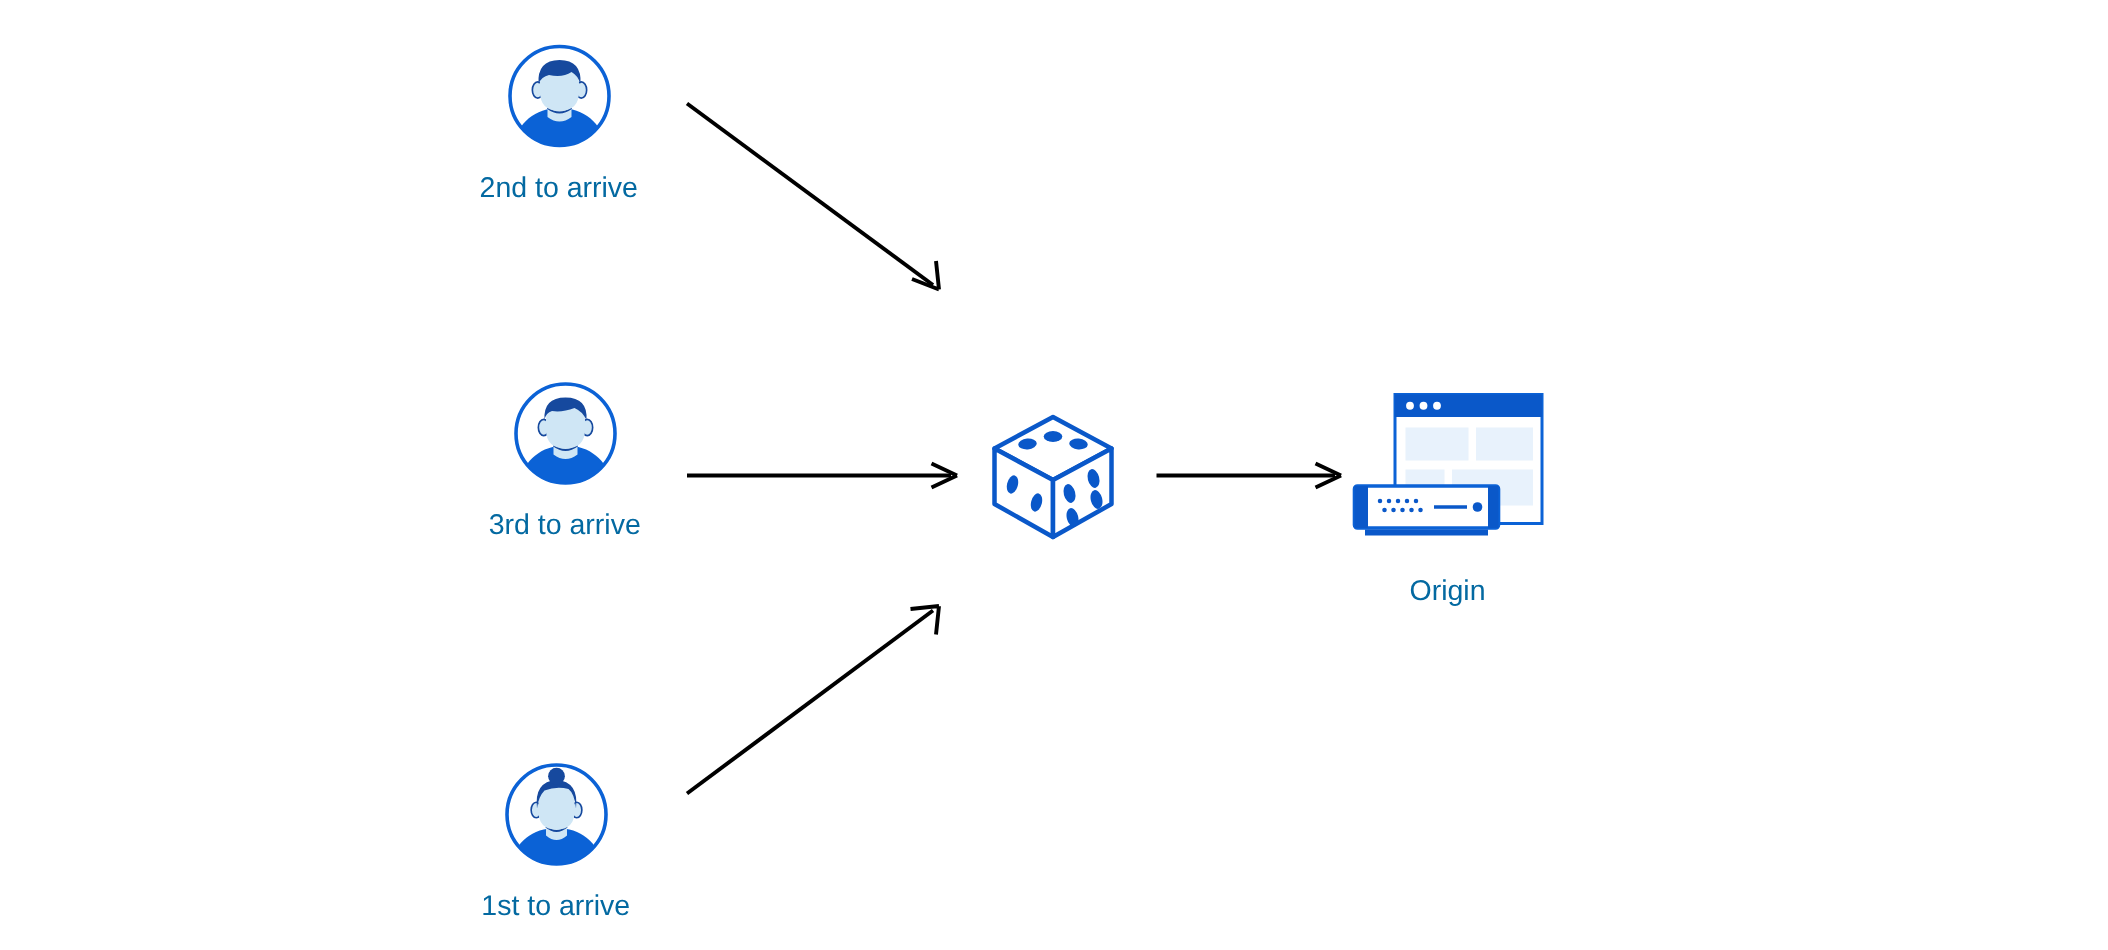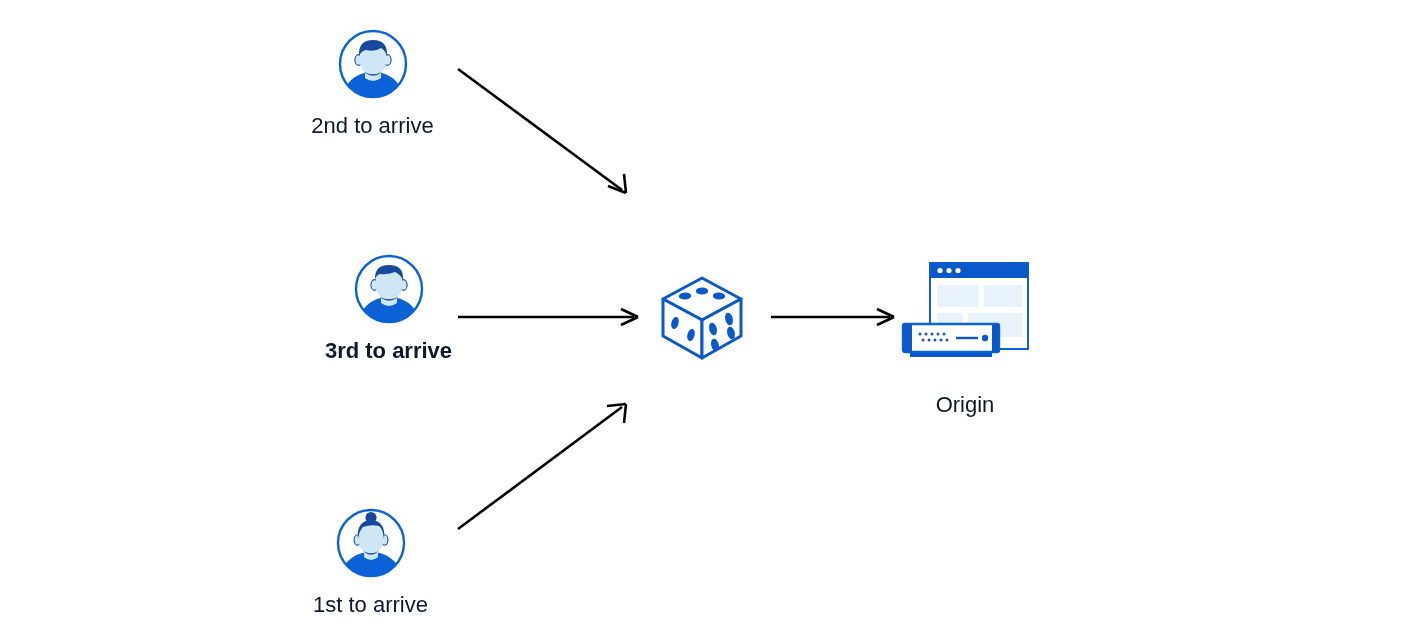--- a/index.html
+++ b/index.html
@@ -19,29 +19,29 @@
     background: #ffffff;
     overflow: hidden;
   }
   .node {
     position: absolute;
     display: flex;
     flex-direction: column;
     align-items: center;
   }
   .node-label {
-    font-size: 22px;
+    font-size: 19px;
     line-height: 24px;
-    color: #0f172a;
+    color: #0369a1;
     white-space: nowrap;
     text-align: right;
     font-family: "Liberation Sans", sans-serif;
   }
   .client-node .node-label { margin-top: 14px; }
-  .origin-node .node-label { margin-top: 30px; }
+  .origin-node .node-label { margin-top: 20px; }
 
   .avatar-wrap { width: 72px; height: 72px; }
   .dice-wrap { width: 90px; height: 92px; }
   .origin-wrap { width: 130px; height: 105px; }
 
   svg { display: block; overflow: visible; }
 
   #arrow-layer {
     position: absolute;
     left: 0; top: 0;
@@ -101,21 +101,21 @@
 
           <path d="M 23 27 Q 23 14 36 14 Q 49 14 49 27 L 49 33 Q 49 46 36 46 Q 23 46 23 33 Z" fill="#cfe6f5"></path>
 
           <path d="M 22 28 Q 21 12 36 12 Q 51 12 50 28 Q 48 22 44 20 Q 38 24 29 22 Q 24 23 22 28 Z" fill="#16499e"></path>
         </g>
       </svg>
     </div>
     <div class="node-label">2nd to arrive</div>
   </div>
 
-  <div class="node client-node" style="left:316px; top:253px; width:145px;font-weight:bold;">
+  <div class="node client-node" style="left:304px; top:253px; width:145px;">
     <div class="avatar-wrap">
       <svg viewBox="0 0 72 72" width="72" height="72">
         <defs>
           <clipPath id="clipB">
               <circle cx="36" cy="36" r="33"></circle>
             </clipPath>
         </defs>
         <circle cx="36" cy="36" r="33" fill="#ffffff" stroke="#0b62d6" stroke-width="2.4"></circle>
         <g clip-path="url(#clipB)">
           <path d="M 36 44 C 18 44 6 56 4 74 L 68 74 C 66 56 54 44 36 44 Z" fill="#0b62d6"></path>

